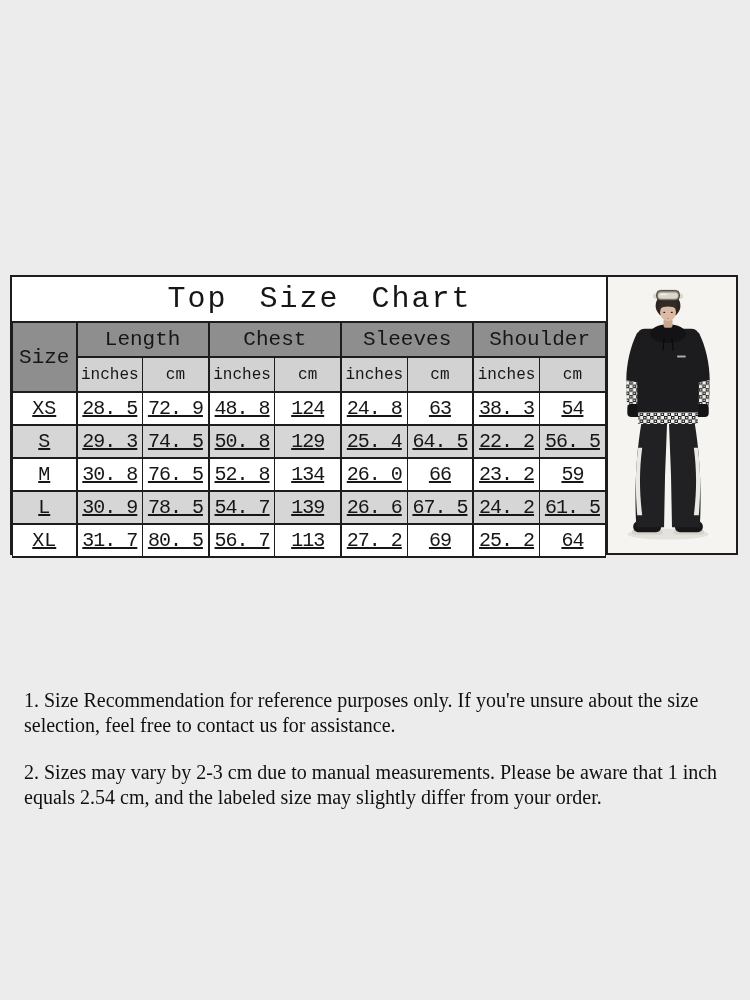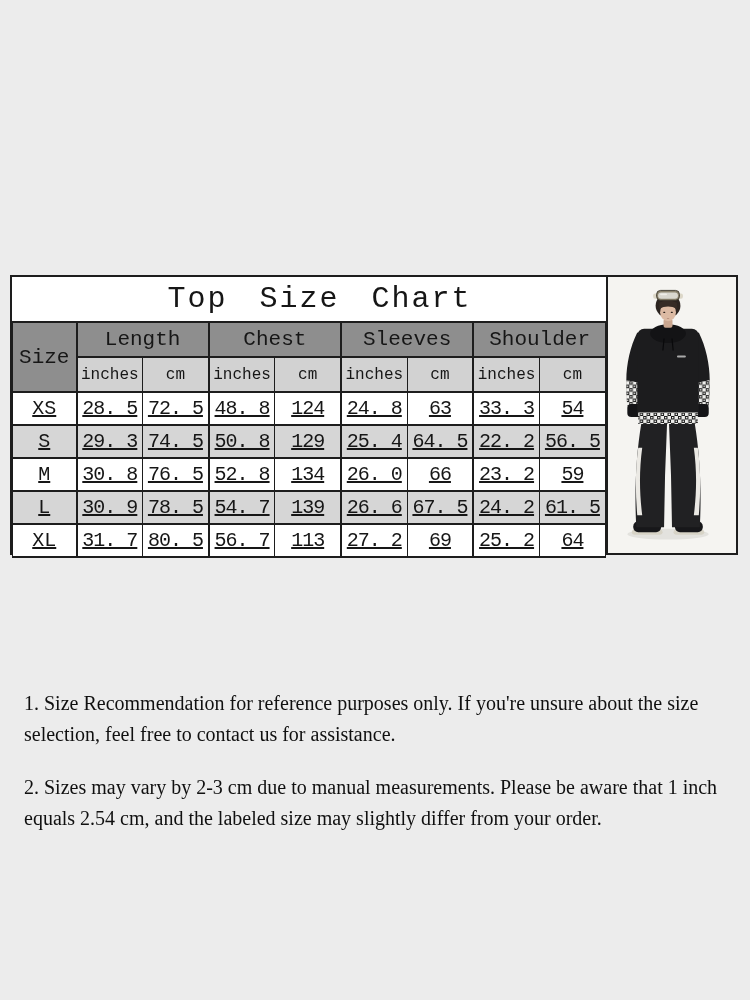--- a/index.html
+++ b/index.html
@@ -39,21 +39,21 @@
   tbody tr{height:33px;background:#ffffff;text-decoration:underline;}
   tbody tr:nth-child(even){background:var(--alt-row-bg,#d6d6d6);}
   tbody th{font-size:20px;}
   tbody td{font-size:20px;letter-spacing:-1px;}
   
   .photo-area{flex:1;background:var(--photo-bg,#f5f4f1);position:relative;}
   .photo-area svg{display:block;width:100%;height:100%;}
   
   .notes{position:absolute;left:24px;top:688px;width:706px;color:#101010;}
   .notes-heading{font-size:21px;font-weight:bold;margin:0 0 30px 0;}
-  .note-item{font-size:20px;line-height:31px;margin:0 0 22px 0;}
+  .note-item{font-size:20px;line-height:25px;margin:0 0 22px 0;}
 </style>
 </head>
 <body>
 
 <div class="panel">
   <div class="table-area">
     <div class="chart-title">Top Size Chart</div>
     <table class="size-table">
       <colgroup>
         <col class="c-size">
@@ -82,26 +82,26 @@
           <th class="gb">inches</th>
           <th>cm</th>
           <th class="gb">inches</th>
           <th>cm</th>
         </tr>
       </thead>
       <tbody>
         <tr>
           <th>XS</th>
           <td class="gb">28. 5</td>
-          <td>72. 5</td>
+          <td>72. 9</td>
           <td class="gb">48. 8</td>
           <td>124</td>
           <td class="gb">24. 8</td>
           <td>63</td>
-          <td class="gb">33. 3</td>
+          <td class="gb">38. 3</td>
           <td>54</td>
         </tr>
         <tr>
           <th>S</th>
           <td class="gb">29. 3</td>
           <td>74. 5</td>
           <td class="gb">50. 8</td>
           <td>129</td>
           <td class="gb">25. 4</td>
           <td>64. 5</td>

